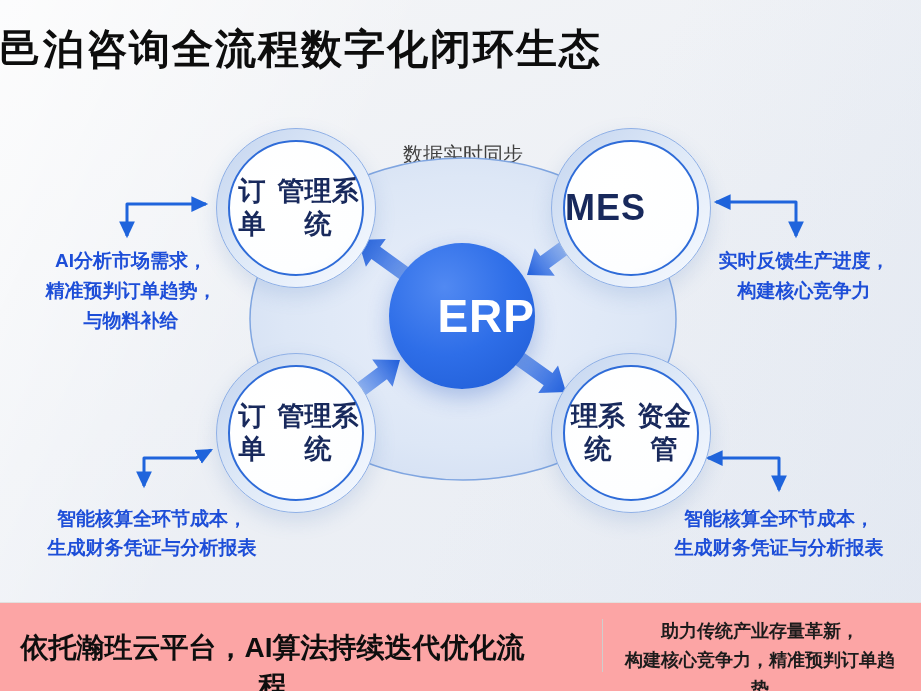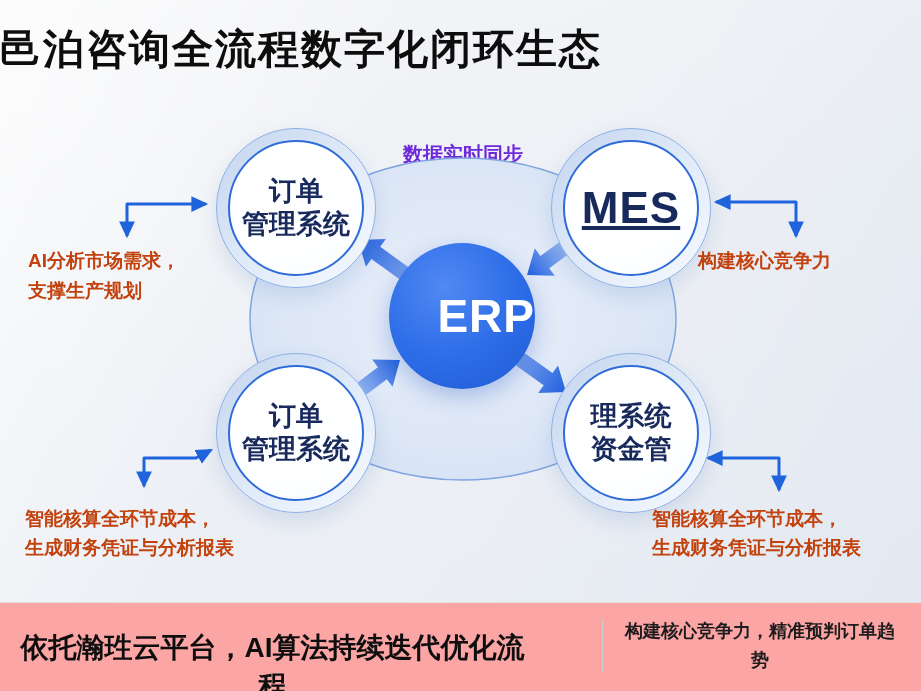--- a/index.html
+++ b/index.html
@@ -10,53 +10,53 @@
       linear-gradient(115deg, rgba(255,255,255,0.75) 0%, rgba(255,255,255,0) 35%),
       linear-gradient(295deg, rgba(221,228,239,0.55) 0%, rgba(255,255,255,0) 45%),
       linear-gradient(160deg,#f4f5f7 0%, #edf0f5 45%, #e9edf4 100%);
   }
   .title{
     position:absolute;top:22px;left:0;width:921px;text-align:left;
     font-size:41px;font-weight:bold;color:#0d0d0d;letter-spacing:2px;
   }
   .sync-label{
     position:absolute;top:141px;left:363px;width:200px;text-align:center;
-    font-size:20px;font-weight:bold;color:#6d28d9;
+    font-size:20px;font-weight:normal;color:#404040;
   }
   svg.canvas{position:absolute;left:0;top:0;z-index:1;}
   .node{
     position:absolute;width:158px;height:158px;border-radius:50%;
     background:linear-gradient(135deg,#c3d4ef 0%,#dde8f7 45%,#f7faff 100%);
     border:1px solid #8fb0e6;z-index:2;
     box-shadow:0 8px 20px rgba(80,120,190,0.18);
   }
   .node .inner{
     position:absolute;inset:11px;border-radius:50%;
     background:radial-gradient(circle at 40% 35%, #ffffff 0%, #fdfeff 70%, #f0f5fc 100%);
     border:2px solid #2f6cd8;
-    display:flex;flex-direction:column;align-items:center;justify-content:center;
+    display:flex;flex-direction:row;align-items:center;
   }
   .node .label{
     font-size:27px;font-weight:bold;color:#18295c;line-height:33px;text-align:center;
   }
-  .node .label.big{font-size:44px;line-height:40px;letter-spacing:1px;text-decoration:underline;}
+  .node .label.big{font-size:36px;line-height:40px;letter-spacing:1px;}
   .node-tl{left:216px;top:128px;}
   .node-tr{left:551px;top:128px;}
   .node-bl{left:216px;top:353px;}
   .node-br{left:551px;top:353px;}
   .erp{
     position:absolute;left:389px;top:243px;width:146px;height:146px;border-radius:50%;
     background:radial-gradient(circle at 38% 30%, #5189f2 0%, #2e6ee8 50%, #1e5bd4 100%);
     box-shadow:0 8px 22px rgba(28,80,190,0.30);
     display:flex;align-items:center;justify-content:flex-end;z-index:3;
   }
   .erp .label{font-size:46px;font-weight:bold;color:#ffffff;letter-spacing:1px;}
   .annotation{
-    position:absolute;font-size:19px;font-weight:bold;
-    color:#c2410c;line-height:30px;z-index:2;
+    position:absolute;text-align:center;font-size:19px;font-weight:bold;
+    color:#1d4ed8;line-height:30px;z-index:2;
   }
   .ann-left{left:28px;top:246px;width:206px;}
   .ann-right{left:698px;top:246px;width:212px;}
   .ann-bl{left:25px;top:504px;width:254px;line-height:29px;}
   .ann-br{left:652px;top:504px;width:254px;line-height:29px;}
   .footer{
     position:absolute;left:0;top:602px;width:921px;height:89px;
     background:#fca5a5;border-top:1px solid #e2e1df;z-index:2;
   }
   .footer-left{
@@ -145,36 +145,39 @@
     <div class="label">资金管</div>
   </div>
 </div>
 
 <div class="erp">
   <div class="label">ERP</div>
 </div>
 
 <div class="annotation ann-left">
   <div>AI分析市场需求，</div>
-  <div>支撑生产规划</div>
+  <div>精准预判订单趋势，</div>
+  <div>与物料补给</div>
 </div>
 
 <div class="annotation ann-right">
+  <div>实时反馈生产进度，</div>
   <div>构建核心竞争力</div>
 </div>
 
 <div class="annotation ann-bl">
   <div>智能核算全环节成本，</div>
   <div>生成财务凭证与分析报表</div>
 </div>
 
 <div class="annotation ann-br">
   <div>智能核算全环节成本，</div>
   <div>生成财务凭证与分析报表</div>
 </div>
 
 <div class="footer">
   <div class="footer-left">依托瀚珄云平台，AI算法持续迭代优化流程</div>
   <div class="footer-divider"></div>
   <div class="footer-right">
+    <div>助力传统产业存量革新，</div>
     <div>构建核心竞争力，精准预判订单趋势</div>
   </div>
 </div>
 
 </body></html>

